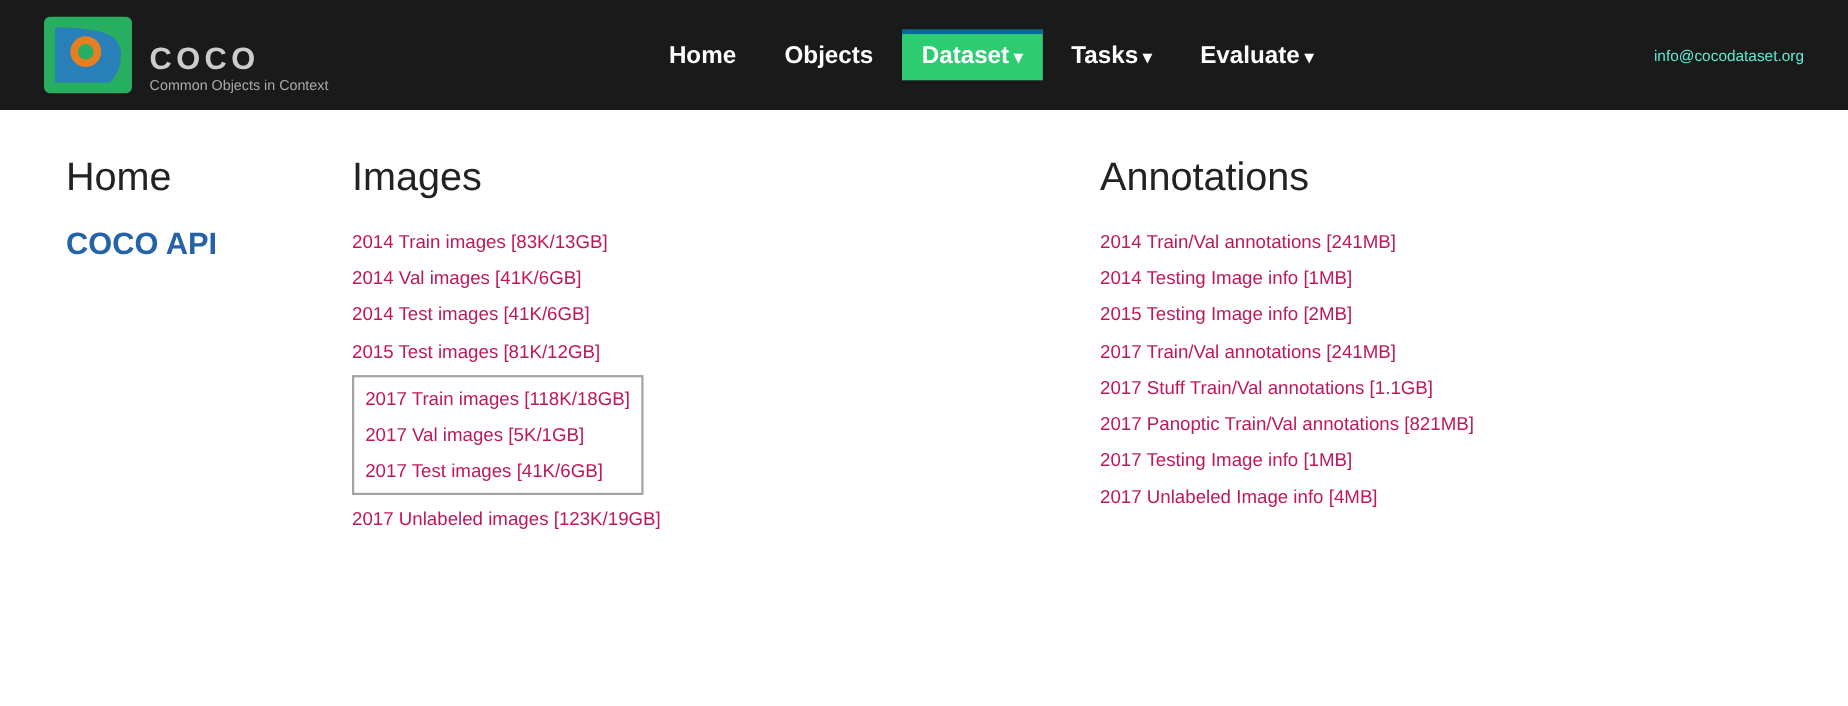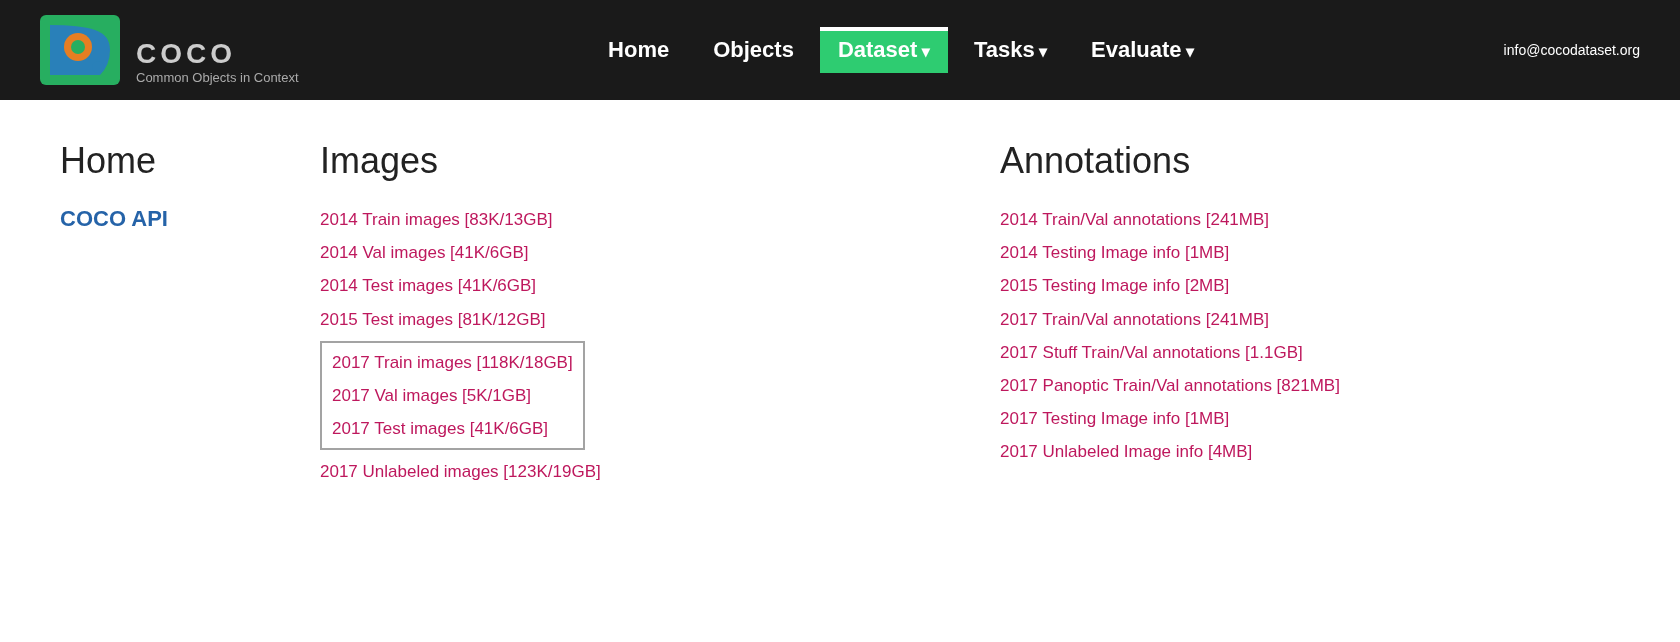--- a/index.html
+++ b/index.html
@@ -47,29 +47,29 @@
       font-size: 22px;
       font-weight: bold;
       padding: 10px 18px;
       cursor: pointer;
       text-decoration: none;
       white-space: nowrap;
     }
     .nav-item.active {
       color: #fff;
       background: #2ecc71;
-      border-top: 4px solid #ffffff;
+      border-top: 4px solid #0369a1;
       padding-top: 6px;
     }
     .nav-item.has-arrow::after {
       content: " ▾";
       font-size: 16px;
     }
     .header-right {
-      color: #ffffff;
+      color: #5eead4;
       font-size: 14px;
     }
 
     
     .main {
       padding: 40px 60px;
       display: flex;
       gap: 60px;
     }
 
@@ -97,21 +97,21 @@
       font-size: 17px;
       line-height: 1.6;
     }
 
     .tools-section {
       flex: 0 0 200px;
     }
 
     .coco-api-link {
       color: #2563a8;
-      font-size: 22px;
+      font-size: 28px;
       font-weight: bold;
       text-decoration: none;
       cursor: pointer;
     }
 
     
     .highlighted-group {
       border: 2px solid #a3a3a3;
       padding: 6px 10px;
       display: inline-flex;

